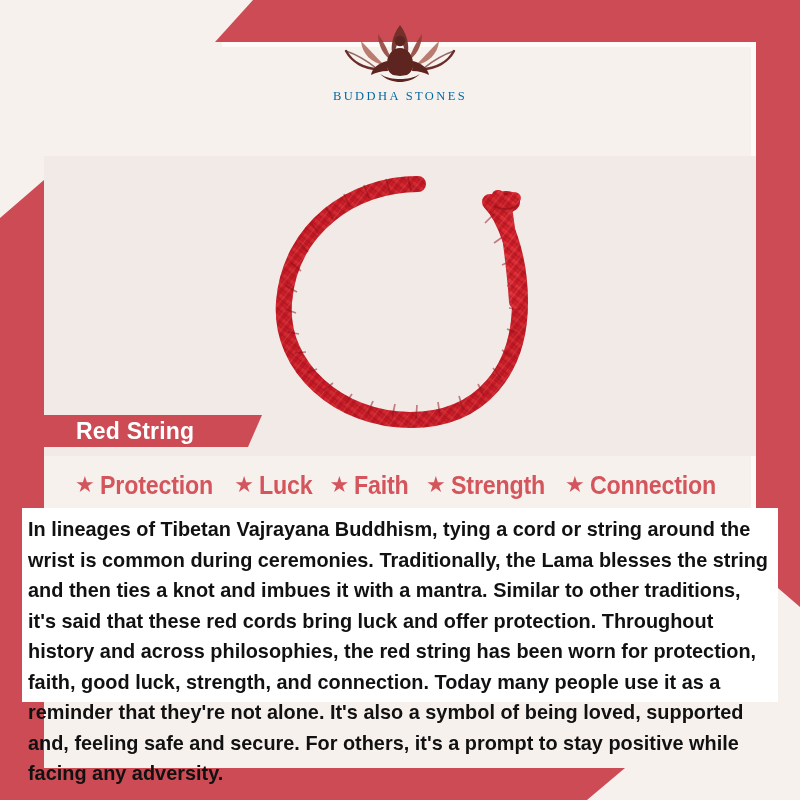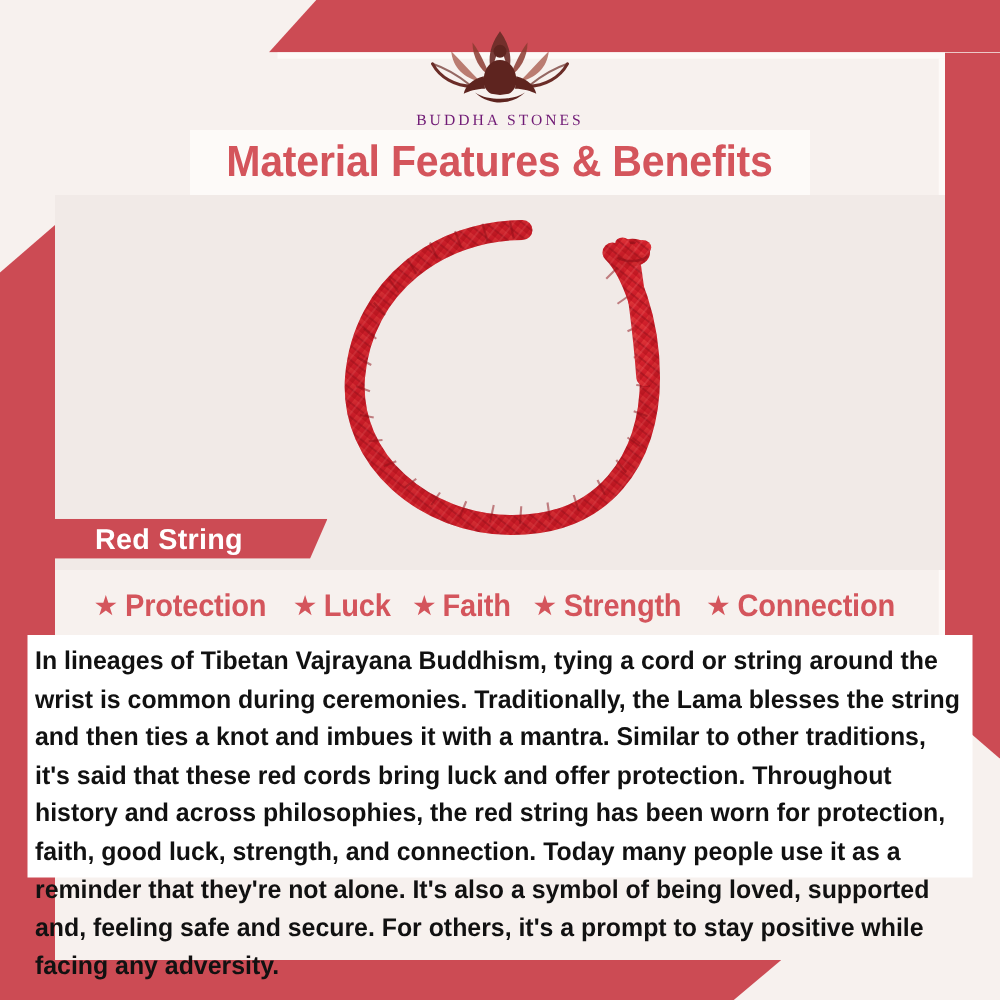--- a/index.html
+++ b/index.html
@@ -64,21 +64,21 @@
     display:flex; flex-direction:column;
     align-items:center;
     z-index:6;
   }
   .logo-mark { width:140px; height:70px; display:block; }
   .logo-word {
     margin-top:3px;
     font-family:"Liberation Serif", serif;
     font-size:12.5px;
     letter-spacing:2.4px;
-    color:#701a75;
+    color:#0369a1;
     font-weight:400;
   }
 
   
   .title-banner {
     position:absolute;
     top:104px; left:152px; width:496px; height:52px;
     background:#fdfaf8;
     display:flex; align-items:center; justify-content:center;
     z-index:6;
@@ -216,23 +216,20 @@
         <circle cx="70" cy="25" r="5.2"></circle>
         <path d="M70 32 C63 32 58 38 57 46 C56 52 59 57 63 59 L70 60 L77 59 C81 57 84 52 83 46 C82 38 77 32 70 32 Z"></path>
         <path d="M57 45 C48 47 42 53 41 59 C45 57 51 55 58 55 Z"></path>
         <path d="M83 45 C92 47 98 53 99 59 C95 57 89 55 82 55 Z"></path>
         <path d="M50 58 C56 64 64 66 70 66 C76 66 84 64 90 58 C84 62 77 63 70 63 C63 63 56 62 50 58 Z"></path>
       </g>
     </svg>
     <div class="logo-word">BUDDHA STONES</div>
   </div>
 
-  <div class="title-banner">
-    <div class="title-text">Material Features &amp; Benefits</div>
-  </div>
 
   <svg class="bracelet-svg" viewBox="0 0 310 272">
     <defs>
       <linearGradient id="cordGrad" x1="0" y1="0" x2="1" y2="1">
         <stop offset="0%" stop-color="#e03b3b"></stop>
         <stop offset="45%" stop-color="#d2202c"></stop>
         <stop offset="100%" stop-color="#b9161f"></stop>
       </linearGradient>
       <pattern id="braid" width="9" height="9" patternUnits="userSpaceOnUse" patternTransform="rotate(38)">
         <rect width="9" height="9" fill="url(#cordGrad)"></rect>

